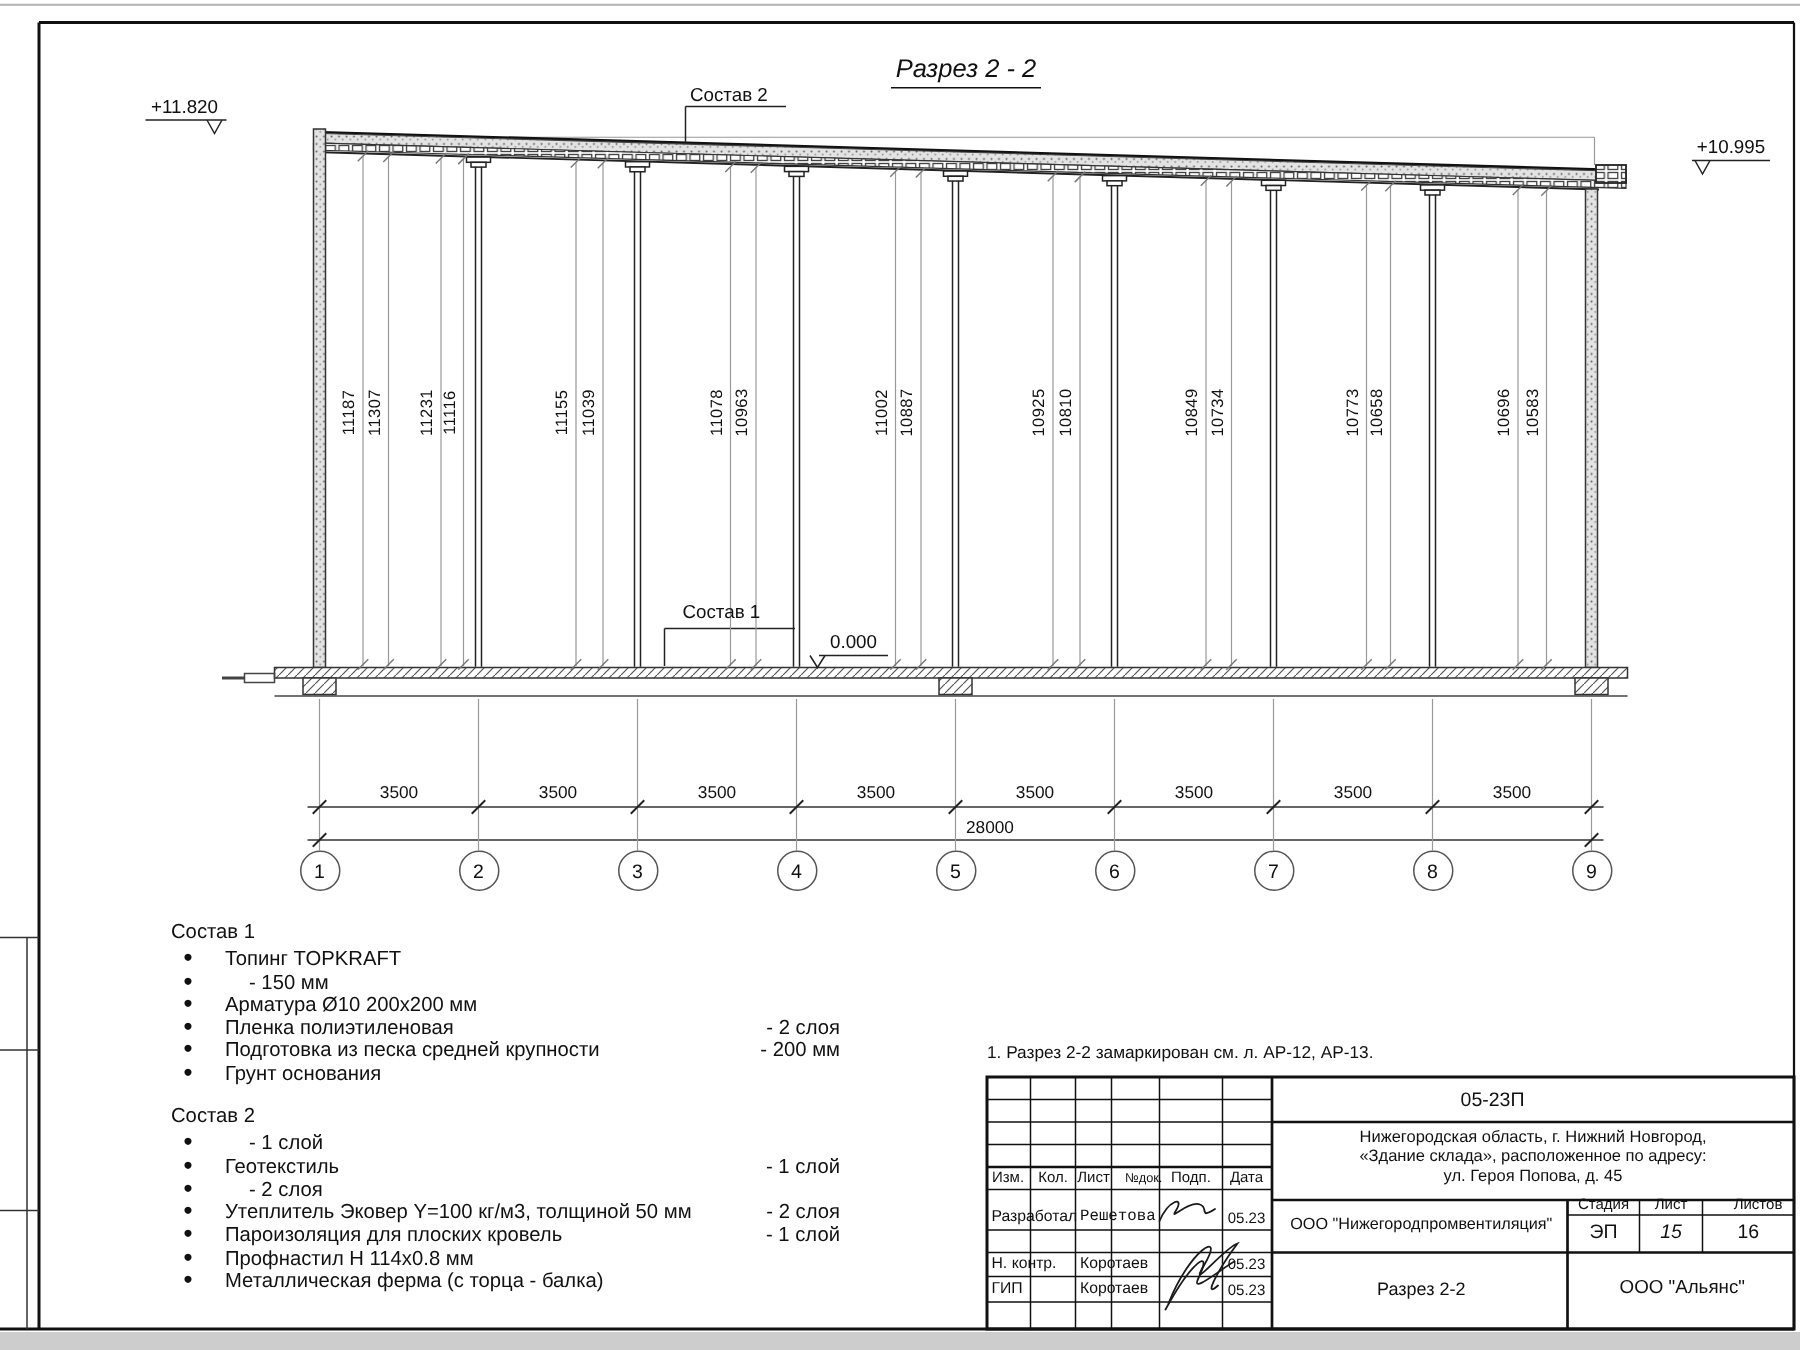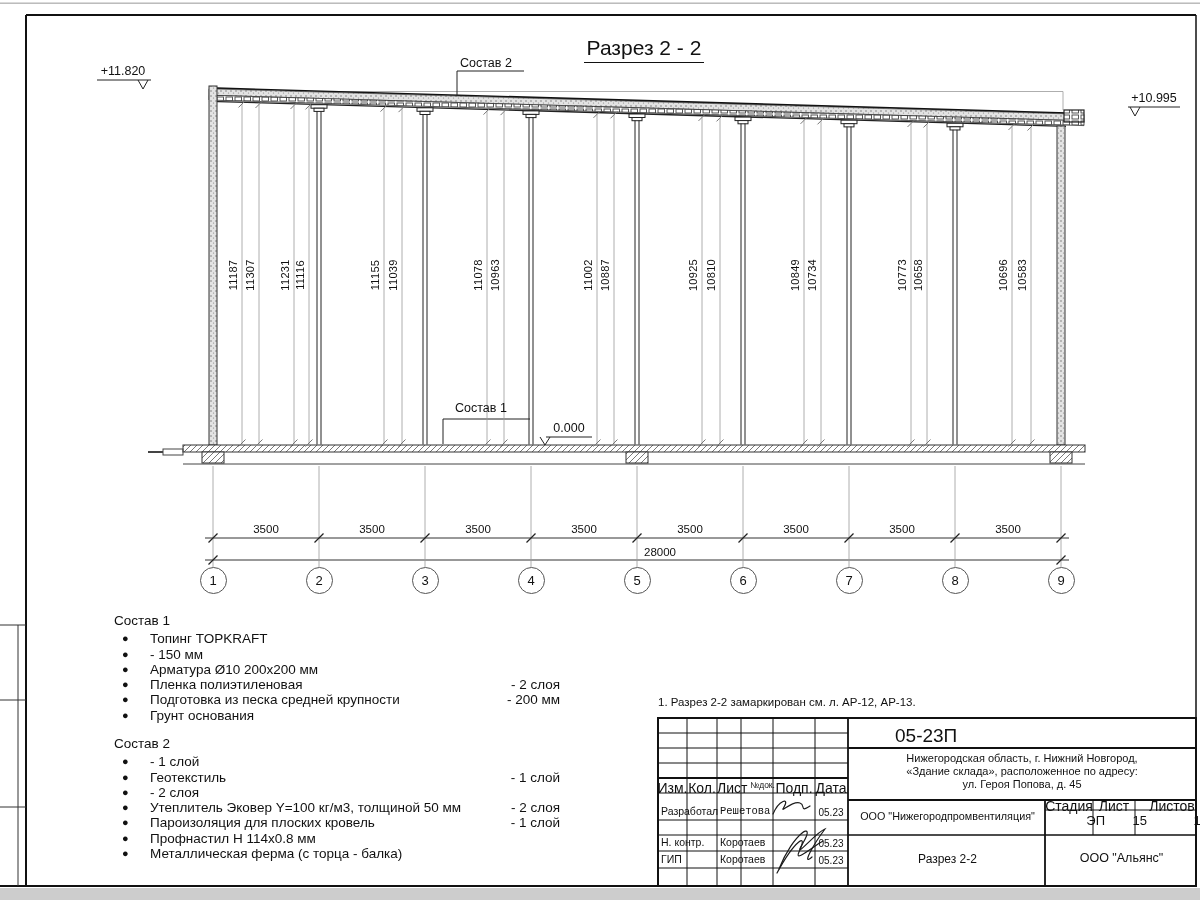--- a/index.html
+++ b/index.html
@@ -1,42 +1,42 @@
 <!DOCTYPE html>
 <html><head>
 <meta charset="utf-8">
 <style>
   html,body{margin:0;padding:0;background:#fff;}
   #sheet{position:relative;width:1200px;height:900px;background:#fff;overflow:hidden;
          font-family:"Liberation Sans",sans-serif;color:#111;}
   #lines{position:absolute;left:0;top:0;}
   .lbl{position:absolute;white-space:nowrap;color:#111;}
   .title-wrap{left:494px;top:36px;width:300px;text-align:center;}
-  .title-text{display:inline-block;font-size:21px;
+  .title-text{display:inline-block;font-size:17px;font-style:italic;
               border-bottom:1.3px solid #111;padding:0 3px 2px;}
   .elev{font-size:12.5px;text-align:center;}
   .callout{font-size:12.5px;}
   .h-label{width:44px;height:12px;font-size:11px;line-height:12px;text-align:center;
            transform:rotate(-90deg);letter-spacing:.3px;}
   .dim-label{font-size:11.5px;text-align:center;}
   .total-label{font-size:11.5px;text-align:center;}
   .bubble{position:absolute;width:25px;height:25px;border:1px solid #555;border-radius:50%;
           background:#fff;text-align:center;line-height:25px;font-size:13px;}
   .legend{position:absolute;left:114px;width:446px;font-size:13.5px;line-height:15.3px;}
   .legend-heading{margin-bottom:3px;}
   .legend-row{display:flex;}
   .legend-bullet{width:36px;padding-left:8px;box-sizing:border-box;font-size:11px;}
   .legend-name{flex:1;}
-  .legend-val{text-align:right;white-space:nowrap;}
+  .legend-val{text-align:right;white-space:nowrap;margin-left:16px;}
   .note{font-size:11.5px;}
-  .tb-code{font-size:19px;}
+  .tb-code{font-size:13px;text-align:center;}
   .tb-obj{text-align:center;font-size:11px;line-height:13px;}
-  .tb-hdr{font-size:14px;text-align:center;}
+  .tb-hdr{font-size:10px;text-align:center;}
   .tb-hdr-small{font-size:8.5px;text-align:center;}
-  .tb-val{font-size:13px;text-align:right;padding-left:12px;}
+  .tb-val{font-size:13px;text-align:center;}
   .tb-role{font-size:10.5px;}
   .tb-name{font-size:10.5px;}
   .tb-date{font-size:10px;text-align:center;}
   .tb-company{font-size:10.8px;text-align:center;}
   .tb-doc{font-size:12px;text-align:center;}
   .tb-client{font-size:12.5px;text-align:center;}
 </style>
 </head>
 <body>
 
@@ -350,21 +350,21 @@
   <div class="lbl tb-code" style="left:895px;top:725px;width:200px;">05-23П</div>
   <div class="lbl tb-obj" style="left:848px;top:752px;width:348px;">
     <div>Нижегородская область, г. Нижний Новгород,</div>
     <div>«Здание склада», расположенное по адресу:</div>
     <div>ул. Героя Попова, д. 45</div>
   </div>
   <div class="lbl tb-hdr" style="left:1045px;top:798px;width:48px;">Стадия</div>
   <div class="lbl tb-hdr" style="left:1093px;top:798px;width:42px;">Лист</div>
   <div class="lbl tb-hdr" style="left:1135px;top:798px;width:74px;">Листов</div>
   <div class="lbl tb-val" style="left:1045px;top:813px;width:48px;">ЭП</div>
-  <div class="lbl tb-val" style="left:1093px;top:813px;width:42px;">15</div>
+  <div class="lbl tb-val" style="left:1093px;top:813px;width:42px;font-style:italic;">15</div>
   <div class="lbl tb-val" style="left:1135px;top:813px;width:61px;">16</div>
   <div class="lbl tb-company" style="left:850px;top:810px;width:195px;">ООО "Нижегородпромвентиляция"</div>
   <div class="lbl tb-doc" style="left:850px;top:852px;width:195px;">Разрез 2-2</div>
   <div class="lbl tb-client" style="left:1047px;top:851px;width:149px;">ООО "Альянс"</div>
 
 <div class="lbl h-label" style="left: 211px; top: 269px;">11187</div>
     <div class="lbl h-label" style="left: 228px; top: 269px;">11307</div>
     <div class="lbl h-label" style="left: 263px; top: 269px;">11231</div>
     <div class="lbl h-label" style="left: 278px; top: 269px;">11116</div>
     <div class="lbl h-label" style="left: 353px; top: 269px;">11155</div>

